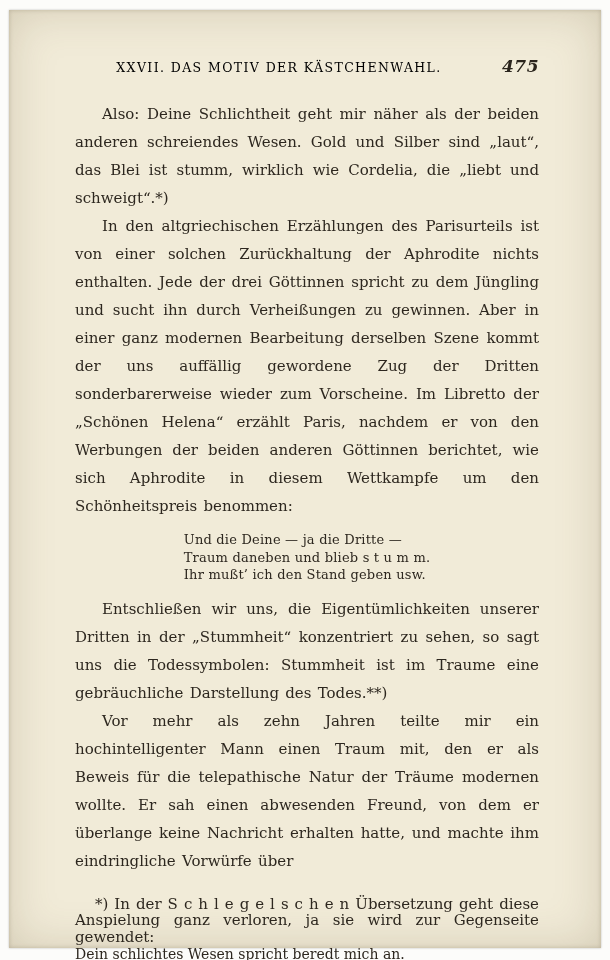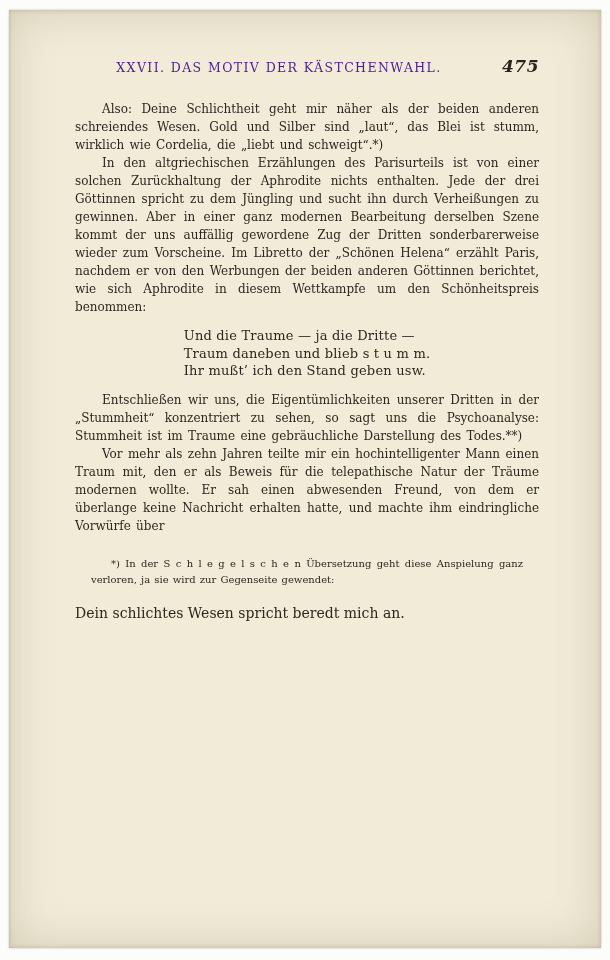--- a/index.html
+++ b/index.html
@@ -36,60 +36,60 @@
   .page-header {
     position: relative;
     height: 24px;
     margin-bottom: 16px;
   }
   .running-title {
     text-align: center;
     font-size: 12.5px;
     letter-spacing: 1.4px;
     padding-right: 56px;
-    color: #4c1d95;
+    color: #000000;
     white-space: nowrap;
   }
   .page-number {
     position: absolute;
     right: 0;
     top: -4px;
     font-weight: bold;
     font-size: 17px;
     letter-spacing: 0.5px;
     color: #2a241c;
     font-style: italic;
   }
   .para {
     margin: 0;
     text-indent: 27px;
-    font-size: 12px;
-    line-height: 18px;
+    font-size: 15px;
+    line-height: 28px;
     text-align: justify;
     word-spacing: 1.5px;
   }
   .verse {
     text-align: center;
     margin: 11px 0 11px 0;
   }
   .verse-inner {
     display: inline-block;
     text-align: left;
   }
   .verse-line {
     font-size: 13px;
     line-height: 17.5px;
     letter-spacing: 0.2px;
   }
   .footnotes {
     margin-top: 21px;
   }
   .fn {
-    margin: 16px;
-    font-size: 10px;
+    margin: 0;
+    font-size: 15px;
     line-height: 16.5px;
     text-align: justify;
     text-indent: 20px;
     word-spacing: 1px;
   }
   .fn-quote {
     font-size: 14px;
     line-height: 16.5px;
     text-align: left;
     margin: 1px 0;
@@ -107,27 +107,27 @@
     </header>
 
     <main class="body-text">
 
       <p class="para">Also: Deine Schlichtheit geht mir näher als der beiden anderen schreiendes Wesen. Gold und Silber sind „laut“, das Blei ist stumm, wirklich wie Cordelia, die „liebt und schweigt“.*)</p>
 
       <p class="para">In den altgriechischen Erzählungen des Parisurteils ist von einer solchen Zurückhaltung der Aphrodite nichts enthalten. Jede der drei Göttinnen spricht zu dem Jüngling und sucht ihn durch Verheißungen zu gewinnen. Aber in einer ganz modernen Bearbeitung derselben Szene kommt der uns auffällig gewordene Zug der Dritten sonderbarerweise wieder zum Vorscheine. Im Libretto der „Schönen Helena“ erzählt Paris, nachdem er von den Werbungen der beiden anderen Göttinnen berichtet, wie sich Aphrodite in diesem Wettkampfe um den Schönheitspreis benommen:</p>
 
       <div class="verse">
         <div class="verse-inner">
-          <div class="verse-line">Und die Traume — ja die Dritte —</div>
+          <div class="verse-line">Und die Deine — ja die Dritte —</div>
           <div class="verse-line">Traum daneben und blieb s t u m m.</div>
           <div class="verse-line">Ihr mußt’ ich den Stand geben usw.</div>
         </div>
       </div>
 
-      <p class="para">Entschließen wir uns, die Eigentümlichkeiten unserer Dritten in der „Stummheit“ konzentriert zu sehen, so sagt uns die Psychoanalyse: Stummheit ist im Traume eine gebräuchliche Darstellung des Todes.**)</p>
+      <p class="para">Entschließen wir uns, die Eigentümlichkeiten unserer Dritten in der „Stummheit“ konzentriert zu sehen, so sagt uns die Todessymbolen: Stummheit ist im Traume eine gebräuchliche Darstellung des Todes.**)</p>
 
       <p class="para">Vor mehr als zehn Jahren teilte mir ein hochintelligenter Mann einen Traum mit, den er als Beweis für die telepathische Natur der Träume modernen wollte. Er sah einen abwesenden Freund, von dem er überlange keine Nachricht erhalten hatte, und machte ihm eindringliche Vorwürfe über</p>
 
       <div class="footnotes">
         <p class="fn">*) In der S c h l e g e l s c h e n Übersetzung geht diese Anspielung ganz verloren, ja sie wird zur Gegenseite gewendet:</p>
         <div class="fn-quote">Dein schlichtes Wesen spricht beredt mich an.</div>
       </div>
 
     </main>
   </div>

